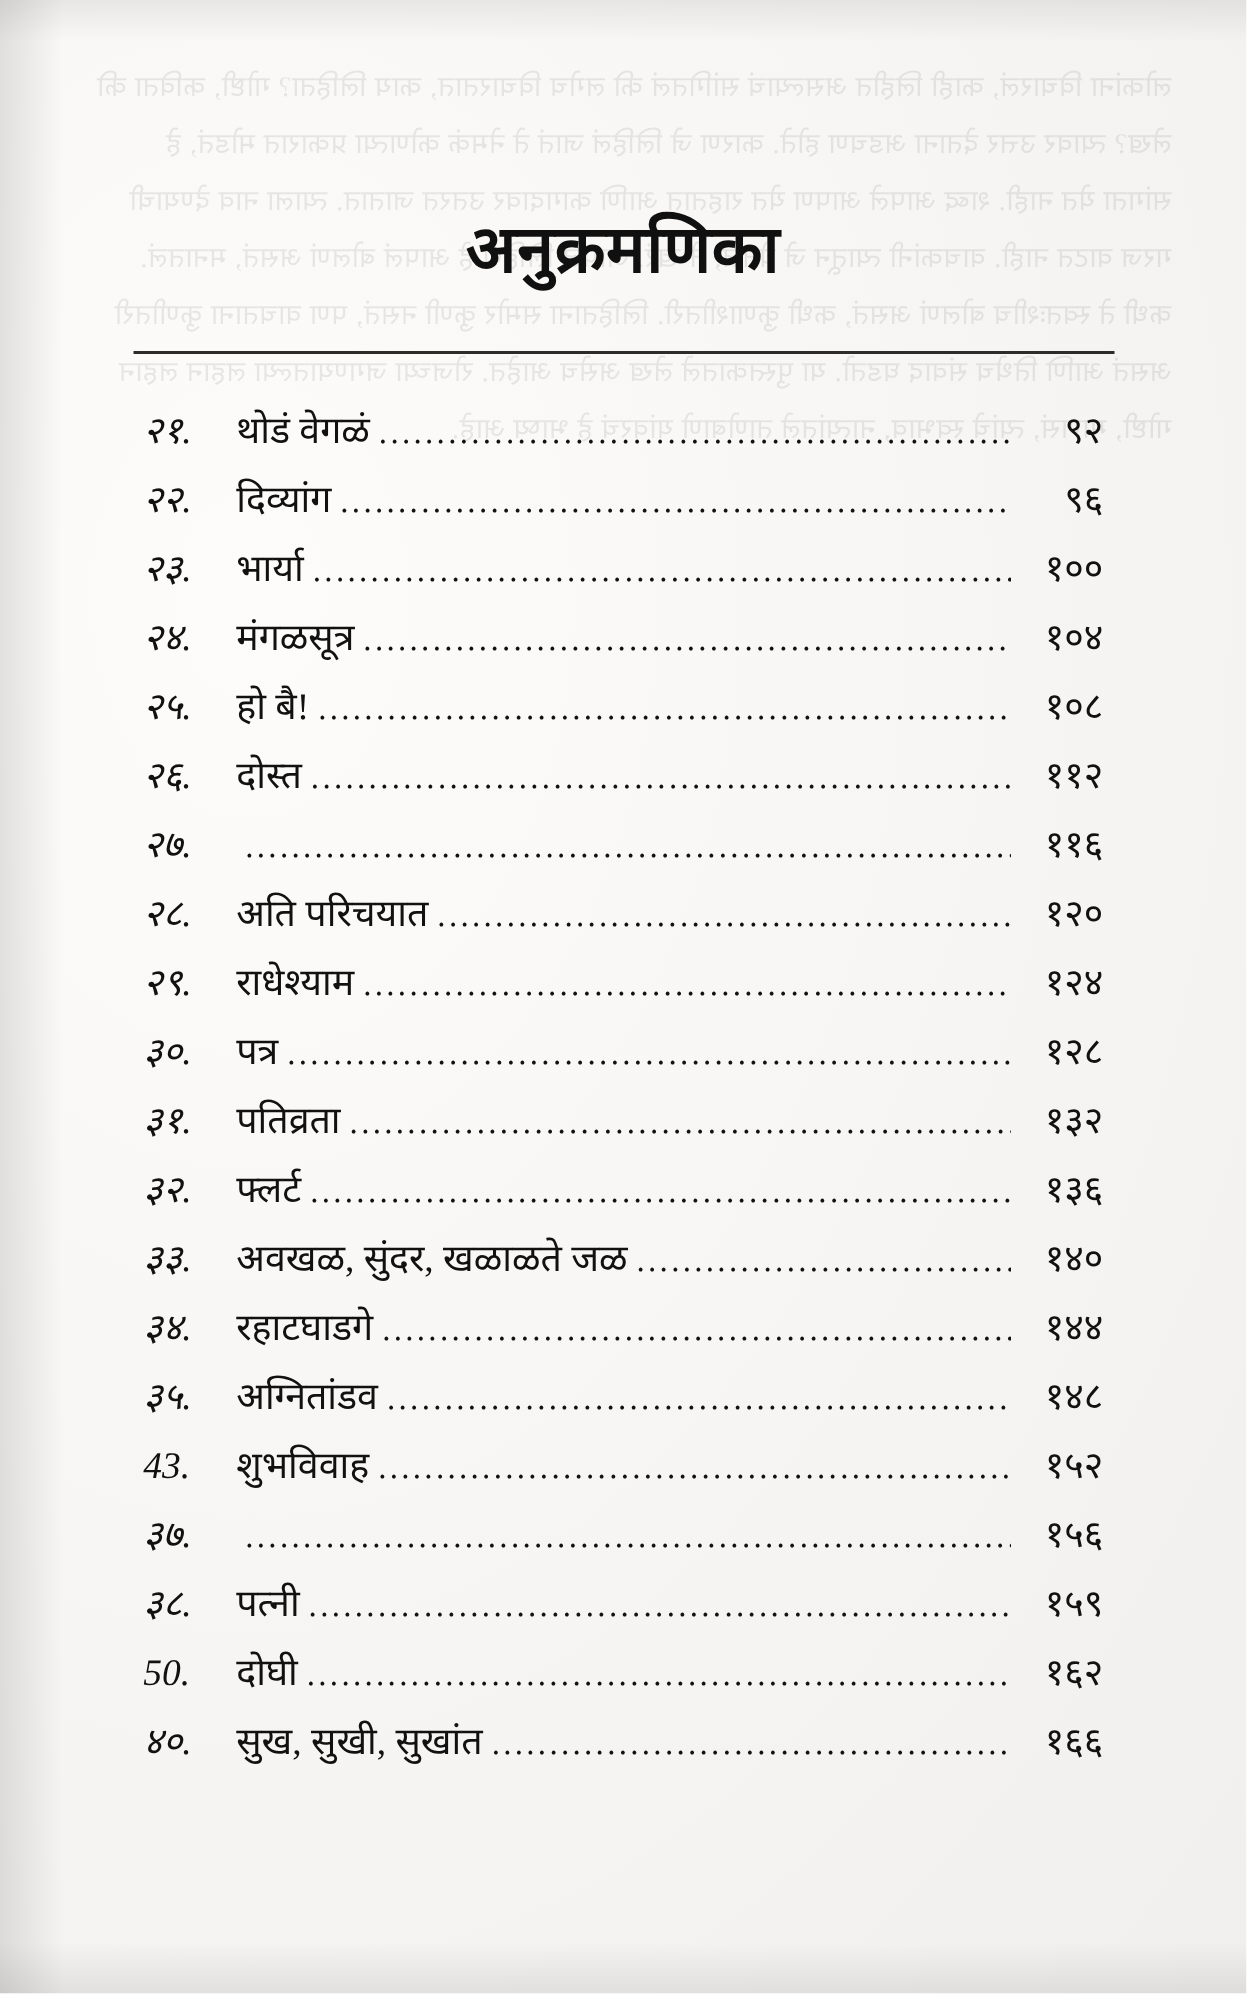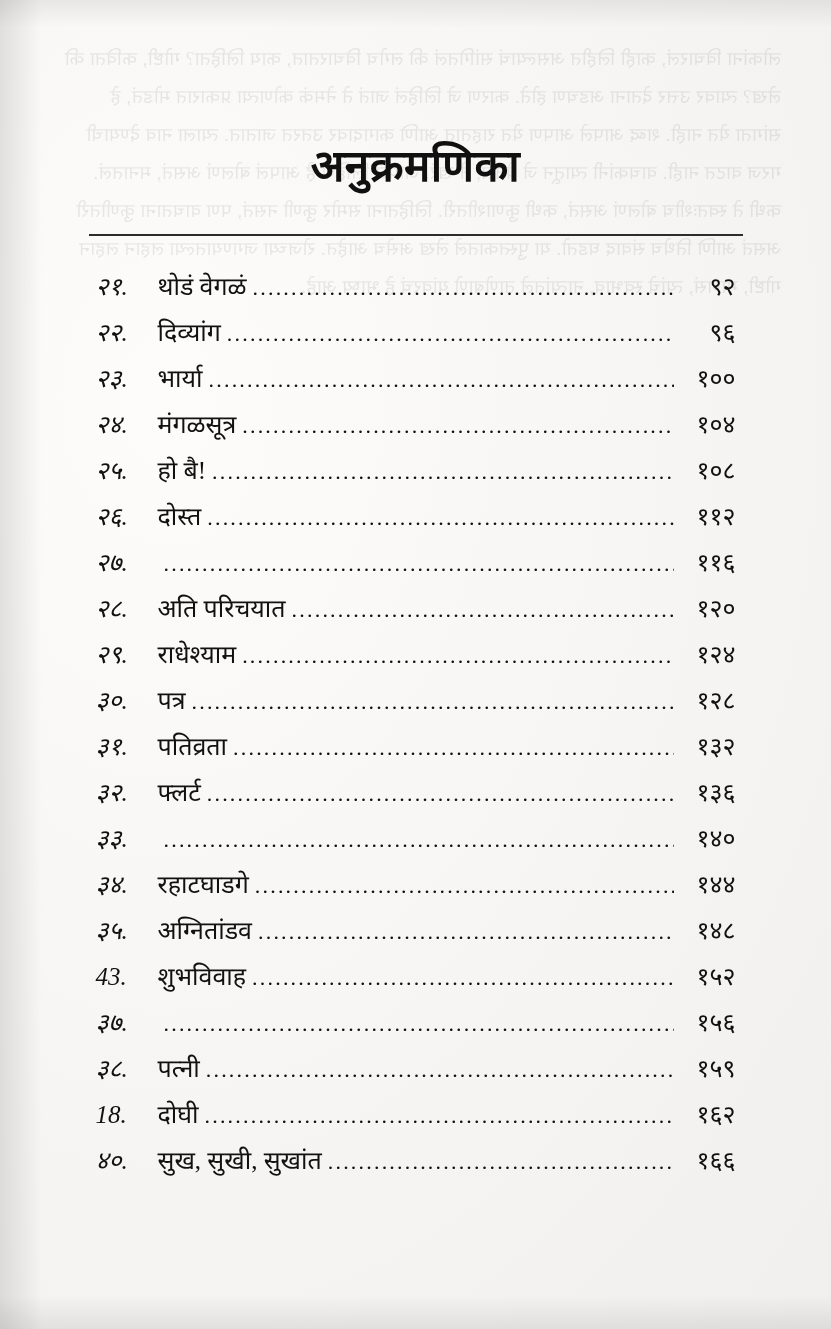--- a/index.html
+++ b/index.html
@@ -198,20 +198,21 @@
           <span class="page">१३२</span>
         </div>
         <div class="row">
           <span class="num">३२.</span>
           <span class="label">फ्लर्ट</span>
           <span class="dots">..........................................................................................</span>
           <span class="page">१३६</span>
         </div>
         <div class="row">
           <span class="num">३३.</span>
+          <span class="label">अवखळ, सुंदर, खळाळते जळ</span>
           <span class="dots">..........................................................................................</span>
           <span class="page">१४०</span>
         </div>
         <div class="row">
           <span class="num">३४.</span>
           <span class="label">रहाटघाडगे</span>
           <span class="dots">..........................................................................................</span>
           <span class="page">१४४</span>
         </div>
         <div class="row">
@@ -231,21 +232,21 @@
           <span class="dots">..........................................................................................</span>
           <span class="page">१५६</span>
         </div>
         <div class="row">
           <span class="num">३८.</span>
           <span class="label">पत्नी</span>
           <span class="dots">..........................................................................................</span>
           <span class="page">१५९</span>
         </div>
         <div class="row">
-          <span class="num">18.</span>
+          <span class="num">50.</span>
           <span class="label">दोघी</span>
           <span class="dots">..........................................................................................</span>
           <span class="page">१६२</span>
         </div>
         <div class="row">
           <span class="num">४०.</span>
           <span class="label">सुख, सुखी, सुखांत</span>
           <span class="dots">..........................................................................................</span>
           <span class="page">१६६</span>
         </div>

